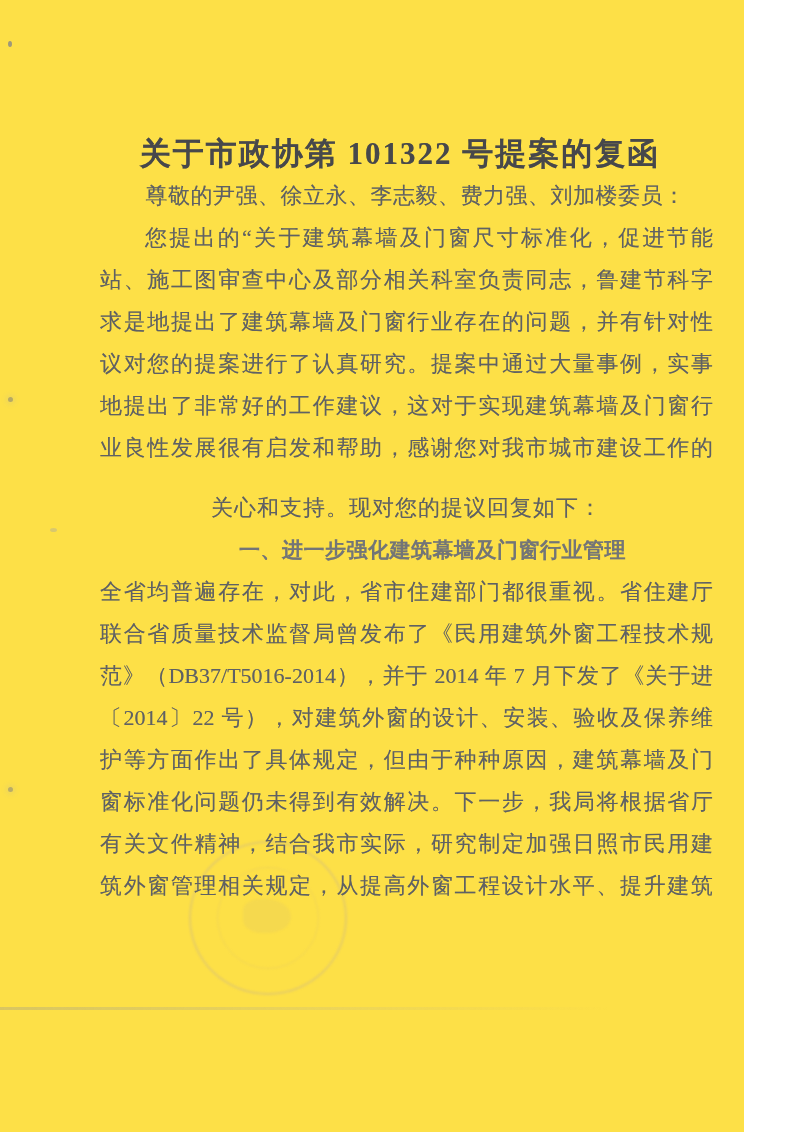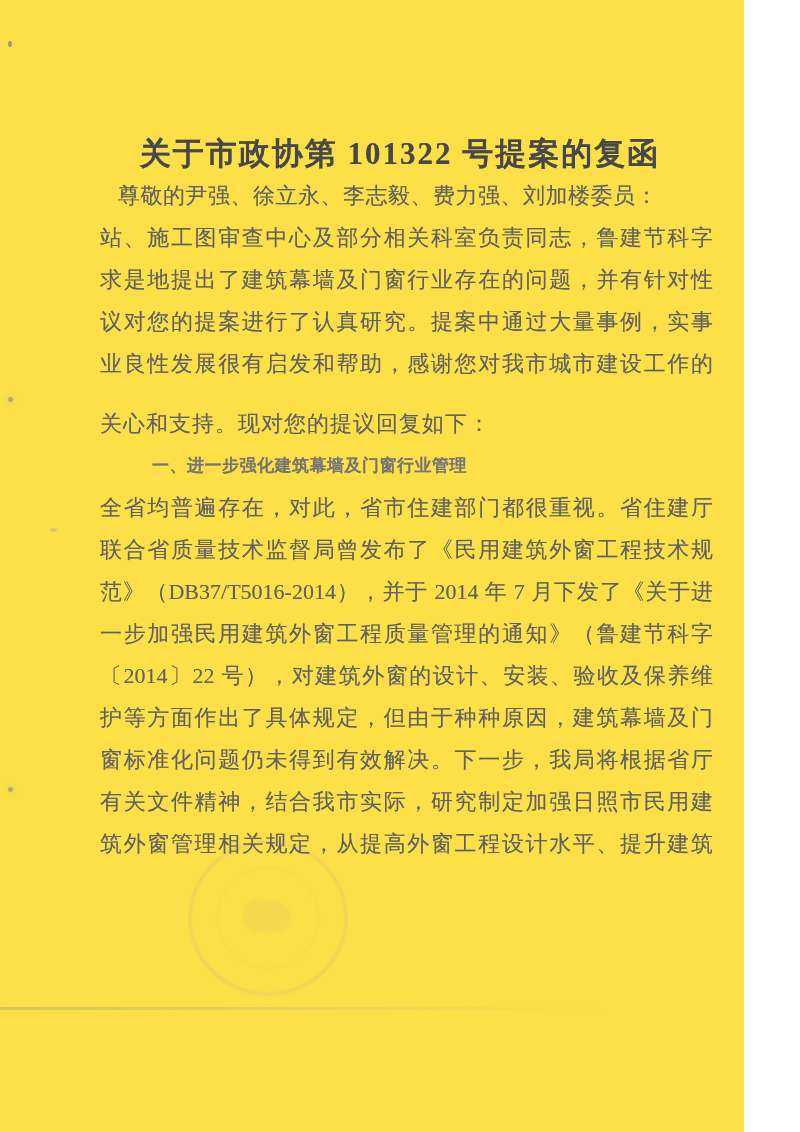--- a/index.html
+++ b/index.html
@@ -25,32 +25,33 @@
   
   .textblock{
     position:absolute;left:100px;top:175px;width:613px;
     font-size:22px;
     color:#5f6164;
     text-shadow:0 0 .6px rgba(95,97,100,.45);
   }
   .ln{
     height:42px;line-height:42px;
     overflow:hidden;
+    text-align:center;
   }
   .jst{
     text-align:justify;
     text-align-last:justify;
   }
   .ind{padding-left:45px;}
   .salutation{padding-left:18px;letter-spacing:.5px;white-space:nowrap;}
   .plain{letter-spacing:1px;white-space:nowrap;margin-top:18px;}
   .heading{
     font-family:"Liberation Sans","DejaVu Sans",sans-serif;
     font-weight:bold;
-    font-size:17px;
+    font-size:21px;
     color:#737577;
     padding-left:52px;
     letter-spacing:.5px;
     white-space:nowrap;
     text-shadow:0 0 .5px rgba(115,117,119,.5);
   }
   
   .seal{
     position:absolute;left:189px;top:841px;width:154px;height:150px;
     border:2px solid rgba(188,168,158,.32);
@@ -89,30 +90,31 @@
 <body>
 
 <div class="page">
 
   <div class="seal"></div>
 
   <h1 class="doc-title">关于市政协第 101322 号提案的复函</h1>
 
   <div class="textblock">
     <div class="ln salutation">尊敬的尹强、徐立永、李志毅、费力强、刘加楼委员：</div>
+    <div class="ln jst ind">您提出的“关于建筑幕墙及门窗尺寸标准化，促进节能</div>
     <div class="ln jst">站、施工图审查中心及部分相关科室负责同志，鲁建节科字</div>
     <div class="ln jst">求是地提出了建筑幕墙及门窗行业存在的问题，并有针对性</div>
     <div class="ln jst">议对您的提案进行了认真研究。提案中通过大量事例，实事</div>
+    <div class="ln jst">地提出了非常好的工作建议，这对于实现建筑幕墙及门窗行</div>
     <div class="ln jst">业良性发展很有启发和帮助，感谢您对我市城市建设工作的</div>
     <div class="ln plain">关心和支持。现对您的提议回复如下：</div>
     <div class="ln heading">一、进一步强化建筑幕墙及门窗行业管理</div>
     <div class="ln jst">全省均普遍存在，对此，省市住建部门都很重视。省住建厅</div>
     <div class="ln jst">联合省质量技术监督局曾发布了《民用建筑外窗工程技术规</div>
     <div class="ln jst">范》（DB37/T5016-2014），并于 2014 年 7 月下发了《关于进</div>
-    <div class="ln jst">一步加强民用建筑外窗工程质量管理的通知》（鲁建节科字</div>
     <div class="ln jst">〔2014〕22 号），对建筑外窗的设计、安装、验收及保养维</div>
     <div class="ln jst">护等方面作出了具体规定，但由于种种原因，建筑幕墙及门</div>
     <div class="ln jst">窗标准化问题仍未得到有效解决。下一步，我局将根据省厅</div>
     <div class="ln jst">有关文件精神，结合我市实际，研究制定加强日照市民用建</div>
     <div class="ln jst">筑外窗管理相关规定，从提高外窗工程设计水平、提升建筑</div>
   </div>
 
   <div class="speck speck-a"></div>
   <div class="speck speck-b"></div>
   <div class="speck speck-c"></div>

